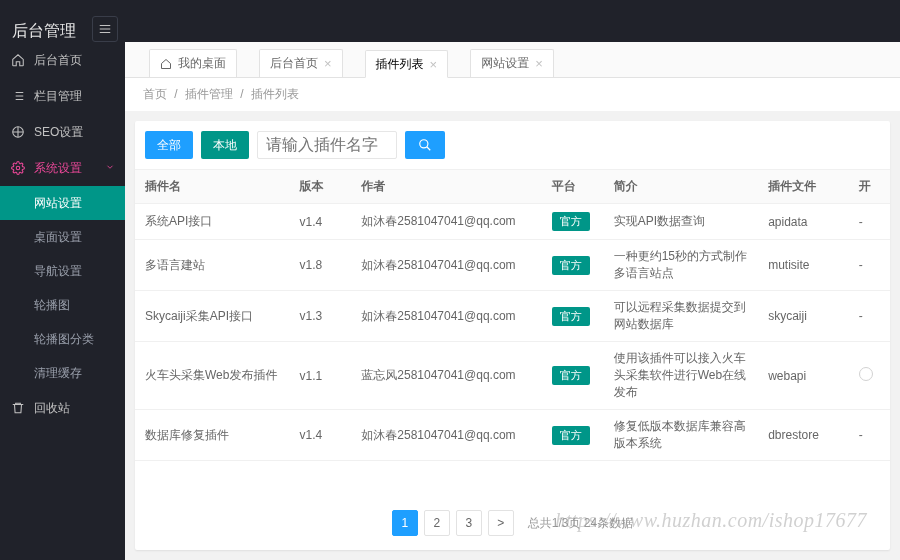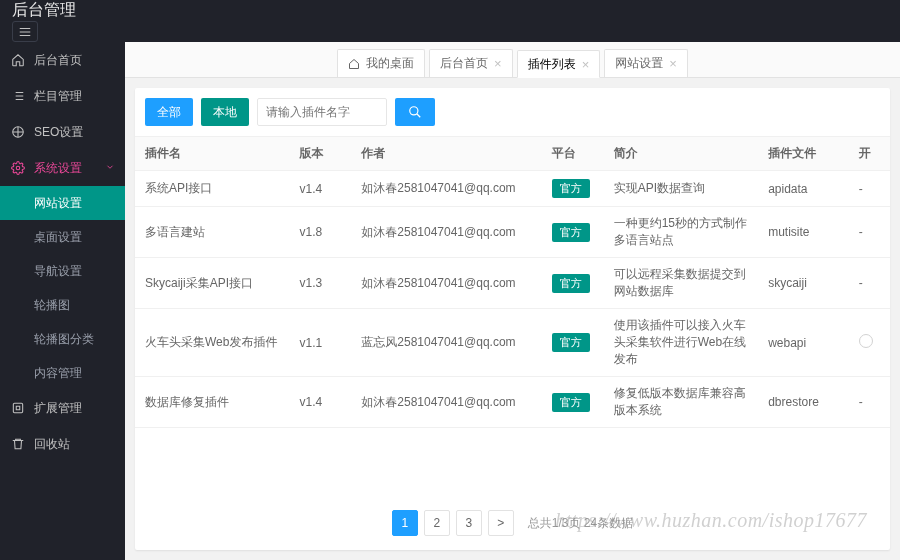--- a/index.html
+++ b/index.html
@@ -1,54 +1,54 @@
 <!DOCTYPE html>
 <html><head>
 <meta charset="utf-8">
 <style>
   * { box-sizing: border-box; margin: 0; padding: 0; }
   body { font-family: "Microsoft YaHei", -apple-system, sans-serif; font-size: 12px; color: #333; background: #f2f2f2; width: 900px; height: 560px; overflow: hidden; }
 
-  .header { height: 42px; background: #20222A; color: #c2c2c2; display: flex; align-items: flex-start; padding: 0 12px; position: relative; z-index: 10; flex-direction: column; }
+  .header { height: 42px; background: #20222A; color: #c2c2c2; display: flex; align-items: flex-end; padding: 0 12px; position: relative; z-index: 10; }
   .header .brand { font-size: 16px; margin-right: 16px; color: #e8e8e8; }
   .header .collapse { width: 26px; height: 26px; border: 1px solid #393D49; border-radius: 3px; display: flex; align-items: center; justify-content: center; cursor: pointer; }
   .header .collapse svg { width: 14px; height: 14px; stroke: #c2c2c2; stroke-width: 2; }
 
   .shell { display: flex; height: calc(100% - 42px); }
 
   .sidebar { width: 125px; background: #20222A; color: #c2c2c2; overflow-y: auto; flex-shrink: 0; }
   .side-item { display: flex; align-items: center; padding: 0 10px; height: 36px; cursor: pointer; }
   .side-item.open { color: #ec4899; }
   .side-item .ico { width: 16px; margin-right: 8px; display: flex; align-items: center; justify-content: center; }
   .side-item .ico svg { width: 14px; height: 14px; stroke: currentColor; fill: none; stroke-width: 1.8; }
   .side-item .caret { margin-left: auto; }
   .side-item .caret svg { width: 10px; height: 10px; stroke: currentColor; fill: none; stroke-width: 2; }
   .sub { display: none; }
   .sub.open { display: block; }
   .sub-item { padding: 0 10px 0 34px; height: 34px; line-height: 34px; cursor: pointer; color: #9aa0ac; }
   .sub-item.active { background: #009688; color: #fff; font-weight: 500; }
 
   .main { flex: 1; display: flex; flex-direction: column; overflow: hidden; }
 
-  .tabs { height: 36px; background: #fafafa; border-bottom: 1px solid #e2e2e2; display: flex; align-items: flex-end; padding: 0 8px; gap: 4px; justify-content: center; }
+  .tabs { height: 36px; background: #fafafa; border-bottom: 1px solid #e2e2e2; display: flex; align-items: flex-end; padding: 0 24px; gap: 22px; }
   .tab { height: 28px; padding: 0 10px; border: 1px solid #e2e2e2; background: #fff; border-radius: 2px 2px 0 0; display: flex; align-items: center; gap: 6px; cursor: pointer; color: #666; font-size: 12px; border-bottom: none; }
   .tab.home .hi { width: 12px; height: 12px; }
   .tab.active { color: #000; border-bottom: 1px solid #fff; position: relative; top: 1px; }
   .tab .close { color: #c2c2c2; font-size: 13px; }
 
   .crumb { padding: 8px 16px; color: #999; font-size: 12px; background: #fff; }
   .crumb span { margin: 0 2px; }
 
   .panel { flex: 1; margin: 10px; background: #fff; border-radius: 2px; box-shadow: 0 1px 2px rgba(0,0,0,.08); display: flex; flex-direction: column; overflow: hidden; }
 
   .toolbar { display: flex; align-items: center; gap: 8px; padding: 10px; }
   .btn { height: 28px; padding: 0 12px; border: none; border-radius: 2px; color: #fff; cursor: pointer; font-size: 12px; display: inline-flex; align-items: center; }
   .btn.primary { background: #1E9FFF; }
   .btn.green { background: #009688; }
-  .input { height: 28px; border: 1px solid #e6e6e6; border-radius: 2px; padding: 0 8px; font-size: 12px; width: 130px; }
+  .input { height: 28px; border: 1px solid #e6e6e6; border-radius: 2px; padding: 0 8px; font-size: 16px; width: 140px; }
   .btn.icon { width: 40px; justify-content: center; }
   .btn.icon svg { width: 14px; height: 14px; stroke: #fff; fill: none; stroke-width: 2; }
 
   .table-wrap { flex: 1; overflow-y: auto; }
   table { width: 100%; border-collapse: collapse; }
   th, td { text-align: left; padding: 8px 10px; border-bottom: 1px solid #f0f0f0; font-size: 12px; vertical-align: middle; }
   th { font-weight: 600; color: #666; background: #fafafa; border-top: 1px solid #f0f0f0; }
   td { color: #666; }
   .badge { display: inline-block; background: #009688; color: #fff; padding: 2px 8px; border-radius: 2px; font-size: 11px; }
   .radio-dot { width: 14px; height: 14px; border: 1px solid #d2d2d2; border-radius: 50%; display: inline-flex; align-items: center; justify-content: center; }
@@ -121,30 +121,21 @@
         <span class="caret"><svg viewBox="0 0 24 24">
             <path d="M6 9l6 6 6-6"></path>
           </svg></span>
       </div>
       <div class="sub open">
         <div class="sub-item active">网站设置</div>
         <div class="sub-item">桌面设置</div>
         <div class="sub-item">导航设置</div>
         <div class="sub-item">轮播图</div>
         <div class="sub-item">轮播图分类</div>
-        <div class="sub-item">内容管理</div>
-      </div>
-      <div class="side-item">
-        <span class="ico">
-          <svg viewBox="0 0 24 24">
-            <rect x="4" y="4" width="16" height="16" rx="2"></rect>
-            <path d="M9 9h6v6H9z"></path>
-          </svg>
-        </span>
-        <span>扩展管理</span>
+        <div class="sub-item">清理缓存</div>
       </div>
       <div class="side-item">
         <span class="ico">
           <svg viewBox="0 0 24 24">
             <path d="M3 6h18M8 6V4h8v2M6 6l1 14h10l1-14"></path>
           </svg>
         </span>
         <span>回收站</span>
       </div>
     </div>
@@ -165,20 +156,21 @@
         <div class="tab active">
           <span>插件列表</span>
           <span class="close">×</span>
         </div>
         <div class="tab">
           <span>网站设置</span>
           <span class="close">×</span>
         </div>
       </div>
 
+    <div class="crumb" id="crumb"><span>首页</span><span> / </span><span>插件管理</span><span> / </span><span>插件列表</span></div>
 
     <div class="panel">
 
       <div class="toolbar">
         <button class="btn primary">全部</button>
         <button class="btn green">本地</button>
         <input class="input" placeholder="请输入插件名字" style="">
         <button class="btn primary icon">
           <svg viewBox="0 0 24 24">
               <circle cx="10" cy="10" r="7"></circle>

